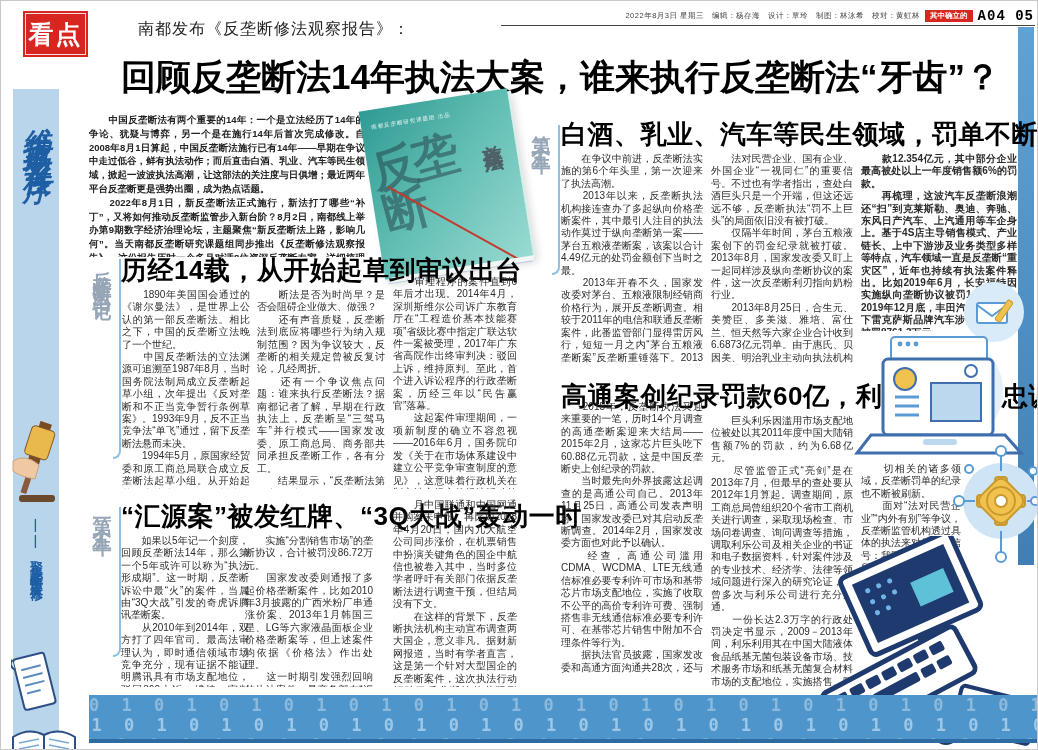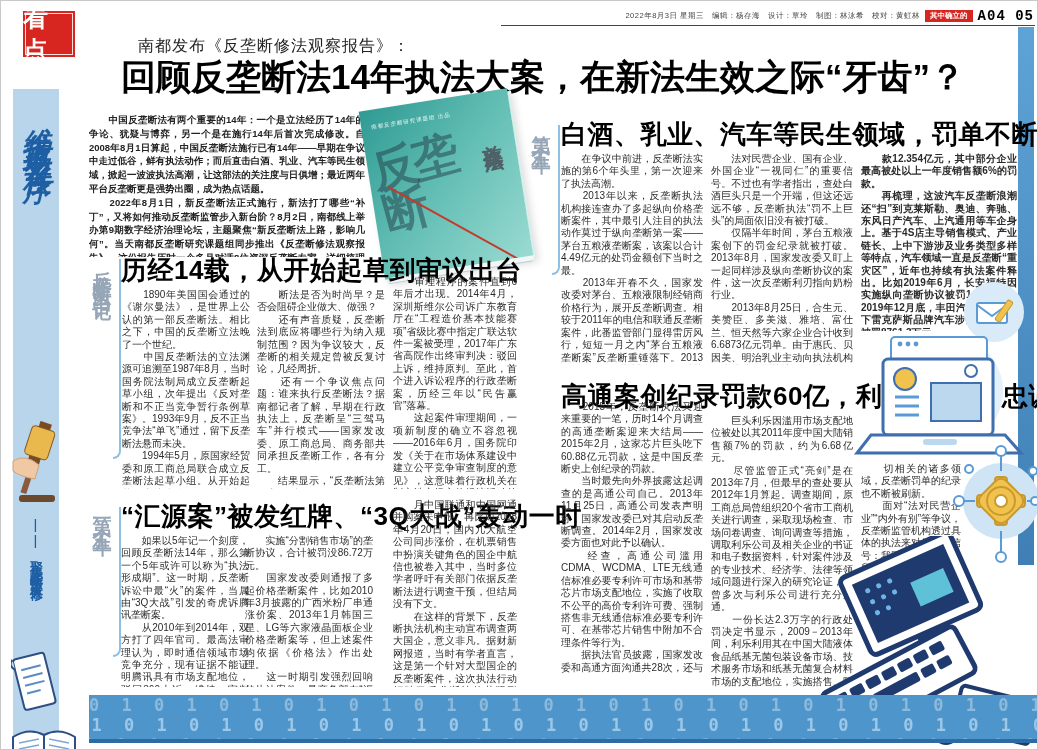--- a/index.html
+++ b/index.html
@@ -9,39 +9,39 @@
     position:relative; width:1038px; height:750px; background:#fff;
     border:1px solid #c9c9c9; overflow:hidden; margin:0 auto;
   }
   
   .masthead { position:absolute; top:7px; right:3px; display:flex; align-items:center; gap:5px; }
   .masthead-info { font-size:7.5px; color:#444; letter-spacing:.5px; }
   .masthead-badge { background:#d6261f; color:#fff; font-size:7.5px; font-weight:700; padding:2px 5px; line-height:1; }
   .page-number { font-size:14px; font-weight:900; color:#000; letter-spacing:1px;font-family:Liberation Mono, monospace; }
   .top-rule { position:absolute; top:24px; left:500px; width:534px; height:1px; background:#444; }
   .section-flag {
-    position:absolute; top:10px; left:22px; width:52px; height:46px; background:#d6261f;
+    position:absolute; top:10px; left:22px; width:65px; height:46px; background:#d6261f;
     display:flex; align-items:center; justify-content:center;
     color:#fff; font-size:25px; font-weight:900; letter-spacing:2px;
     box-shadow:inset 0 0 0 2px #d6261f, inset 0 0 0 3px rgba(255,255,255,.85);
   }
   
   .sidebar { position:absolute; left:12px; top:88px; width:46px; height:654px; background:#b9d5ec; }
   .sidebar-title {
     position:absolute; top:16px; left:50%; transform:translateX(-50%);
     writing-mode:vertical-rl; font-size:27px; font-weight:900; color:#1e5fa4; letter-spacing:7px;
     font-style:italic;
   }
   .sidebar-sub {
     position:absolute; top:430px; left:50%; transform:translateX(-50%);
     writing-mode:vertical-rl; font-size:13px; font-weight:700; color:#1e5fa4; letter-spacing:3px;
   }
   .sidebar svg { position:absolute; left:-2px; }
   
-  .kicker { position:absolute; left:137px; top:35px; font-size:16px; color:#222; letter-spacing:1px; }
+  .kicker { position:absolute; left:137px; top:18px; font-size:16px; color:#222; letter-spacing:1px; }
   .main-headline { position:absolute; left:120px; top:53px; width:900px; font-size:35px; font-weight:900; color:#000; letter-spacing:0; }
   
   .col, .intro {
     position:absolute; font-size:10px; line-height:12.4px; color:#2b2b2b;
     text-align:justify; white-space:pre-line; overflow:hidden;
   }
   .intro { font-size:9.5px; line-height:13.8px; font-weight:700; color:#222; }
   .sec-title { position:absolute; font-size:26px; font-weight:900; color:#000; letter-spacing:0.5px; white-space:nowrap; }
   .vlabel {
     position:absolute; writing-mode:vertical-rl; font-size:19px; font-weight:700;
@@ -119,21 +119,21 @@
       <line x1="33" y1="14" x2="33" y2="44" stroke="#2c4f86" stroke-width="2"></line>
       <line x1="8" y1="22" x2="28" y2="18" stroke="#7aa8d4" stroke-width="1.5"></line>
       <line x1="8" y1="28" x2="28" y2="24" stroke="#7aa8d4" stroke-width="1.5"></line>
       <line x1="38" y1="18" x2="58" y2="22" stroke="#7aa8d4" stroke-width="1.5"></line>
       <line x1="38" y1="24" x2="58" y2="28" stroke="#7aa8d4" stroke-width="1.5"></line>
       <rect x="0" y="44" width="66" height="8" rx="3" fill="#35608f"></rect>
     </svg>
   </div>
 
   <div class="kicker">南都发布《反垄断修法观察报告》：</div>
-  <h1 class="main-headline">回顾反垄断法14年执法大案，在新法生效之际“牙齿”？</h1>
+  <h1 class="main-headline">回顾反垄断法14年执法大案，谁来执行反垄断法“牙齿”？</h1>
 
   <div class="intro" style="left:88px; top:112px; width:276px; height:144px;">　　中国反垄断法有两个重要的14年：一个是立法经历了14年的争论、犹疑与博弈，另一个是在施行14年后首次完成修改。自2008年8月1日算起，中国反垄断法施行已有14年——早期在争议中走过低谷，鲜有执法动作；而后直击白酒、乳业、汽车等民生领域，掀起一波波执法高潮，让这部法的关注度与日俱增；最近两年平台反垄断更是强势出圈，成为热点话题。
 　　2022年8月1日，新反垄断法正式施行，新法打了哪些“补丁”，又将如何推动反垄断监管步入新台阶？8月2日，南都线上举办第9期数字经济治理论坛，主题聚焦“新反垄断法上路，影响几何”。当天南都反垄断研究课题组同步推出《反垄断修法观察报告》，这份报告历时一个多月对话8位资深反垄断专家，详细梳理了新反垄断法的变化及其影响。
 　　此次修法是对过去10余年执法经验的总结。为此，报告还细数了反垄断法的制定历程以及实施以来的部分典型案件。在新法生效之际，我们回顾过去，或许更能理解当下修法的意义、新法作出调整的现实考虑，以及更好地展望未来。</div>
 
   <div class="report-cover">
     <div class="cover-publisher">南都反垄断研究课题组 出品</div>
     <div class="cover-title">反垄断</div>
     <div class="cover-subtitle">首次修法</div>
     <div class="cover-slash"></div>

